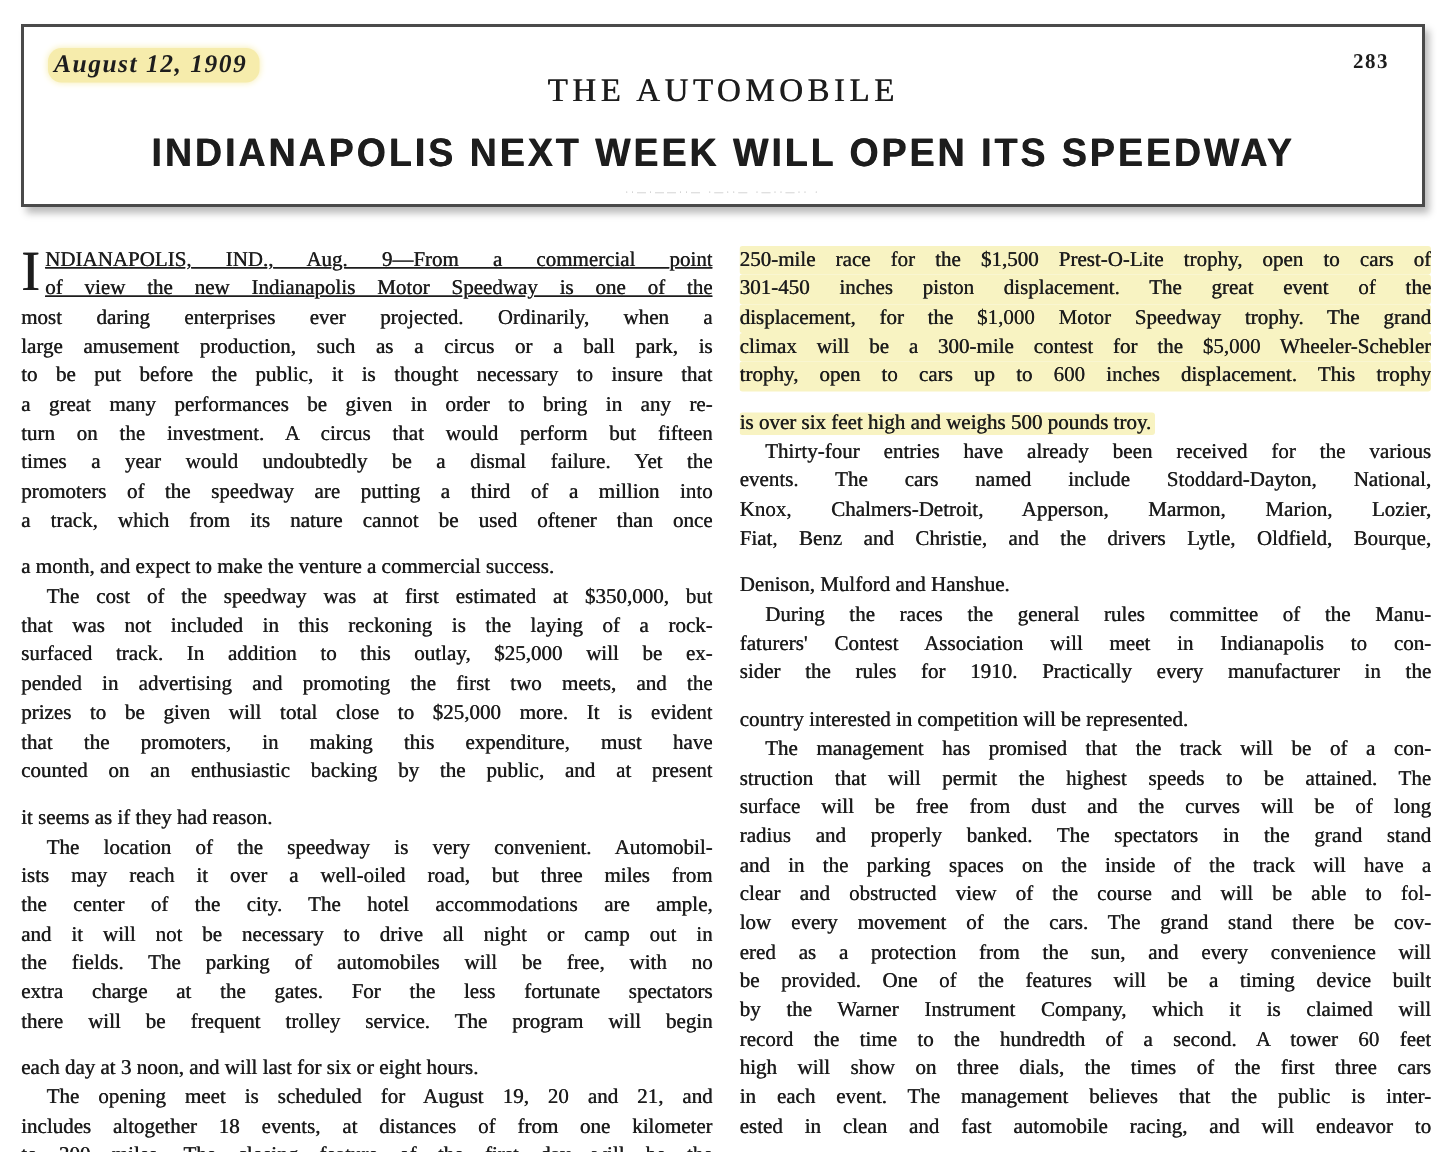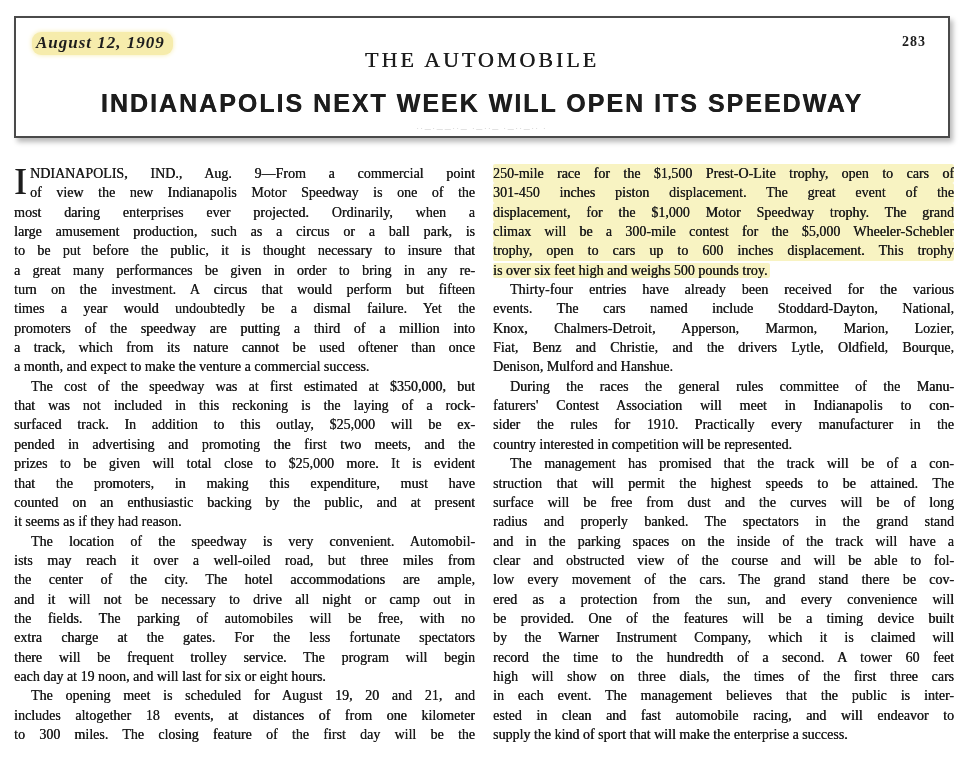--- a/index.html
+++ b/index.html
@@ -55,23 +55,23 @@
     position:absolute;left:14px;top:164px;width:940px;
     display:flex;gap:18px;
   }
   .col{position:relative;width:461px;overflow:hidden;}
   .line{
     font-size:14px;line-height:19.35px;height:19.35px;
     text-align:justify;text-align-last:justify;
     text-shadow:.3px 0 0 currentColor;
     white-space:normal;overflow:hidden;
   }
-  .line.end{text-align-last:left;}
+  .line.end{text-align-last:left;margin-top:12px;}
   .line.ind{padding-left:17px;box-sizing:border-box;}
-  .line.dc{padding-left:16px;box-sizing:border-box;}
+  .line.dc{padding-left:16px;box-sizing:border-box;text-decoration:underline;}
   .line.hl{background:var(--hl,#f8f3c2);border-radius:2px;}
   .hl-span{background:var(--hl,#f8f3c2);border-radius:2px;padding-right:3px;}
   .dropcap{
     position:absolute;left:0;top:-3px;
     font-size:38px;line-height:40px;font-weight:normal;
     text-shadow:.4px 0 0 currentColor;
   }
 </style>
 </head>
 <body>
@@ -110,21 +110,21 @@
         <div class="line">that the promoters, in making this expenditure, must have</div>
         <div class="line">counted on an enthusiastic backing by the public, and at present</div>
         <div class="line end">it seems as if they had reason.</div>
         <div class="line ind">The location of the speedway is very convenient. Automobil-</div>
         <div class="line">ists may reach it over a well-oiled road, but three miles from</div>
         <div class="line">the center of the city. The hotel accommodations are ample,</div>
         <div class="line">and it will not be necessary to drive all night or camp out in</div>
         <div class="line">the fields. The parking of automobiles will be free, with no</div>
         <div class="line">extra charge at the gates. For the less fortunate spectators</div>
         <div class="line">there will be frequent trolley service. The program will begin</div>
-        <div class="line end">each day at 19 noon, and will last for six or eight hours.</div>
+        <div class="line end">each day at 3 noon, and will last for six or eight hours.</div>
         <div class="line ind">The opening meet is scheduled for August 19, 20 and 21, and</div>
         <div class="line">includes altogether 18 events, at distances of from one kilometer</div>
         <div class="line">to 300 miles. The closing feature of the first day will be the</div>
       </div>
     <div class="col" id="col-right">
         <div class="line hl">250-mile race for the $1,500 Prest-O-Lite trophy, open to cars of</div>
         <div class="line hl">301-450 inches piston displacement. The great event of the</div>
         <div class="line hl">displacement, for the $1,000 Motor Speedway trophy. The grand</div>
         <div class="line hl">climax will be a 300-mile contest for the $5,000 Wheeler-Schebler</div>
         <div class="line hl">trophy, open to cars up to 600 inches displacement. This trophy</div>

